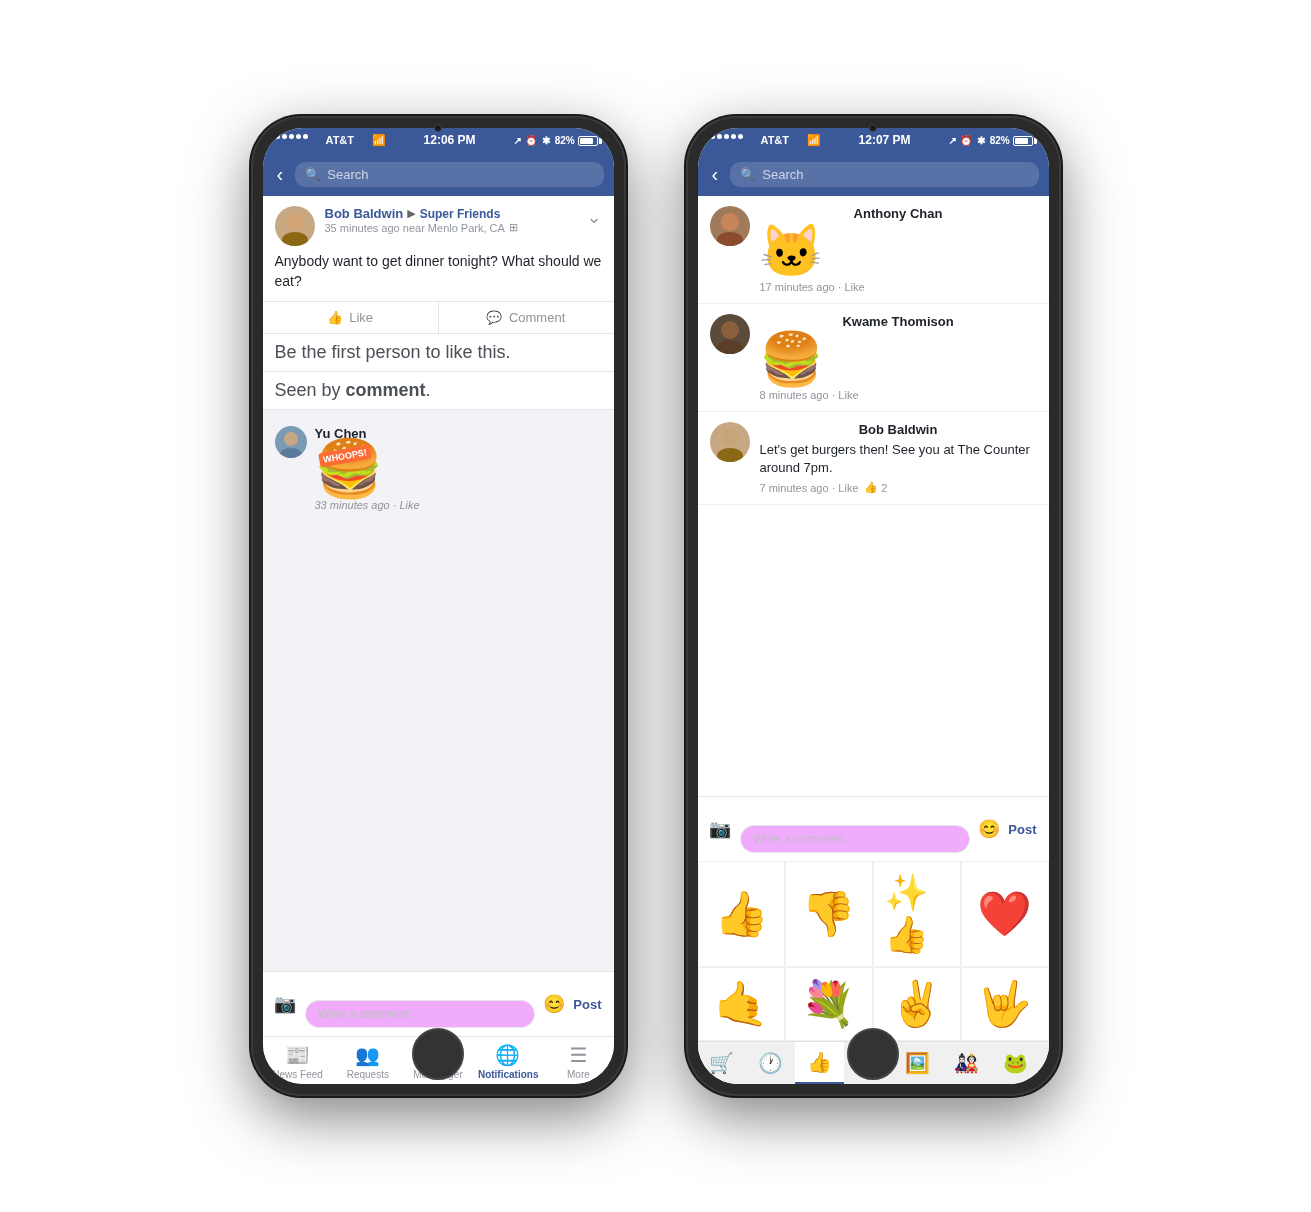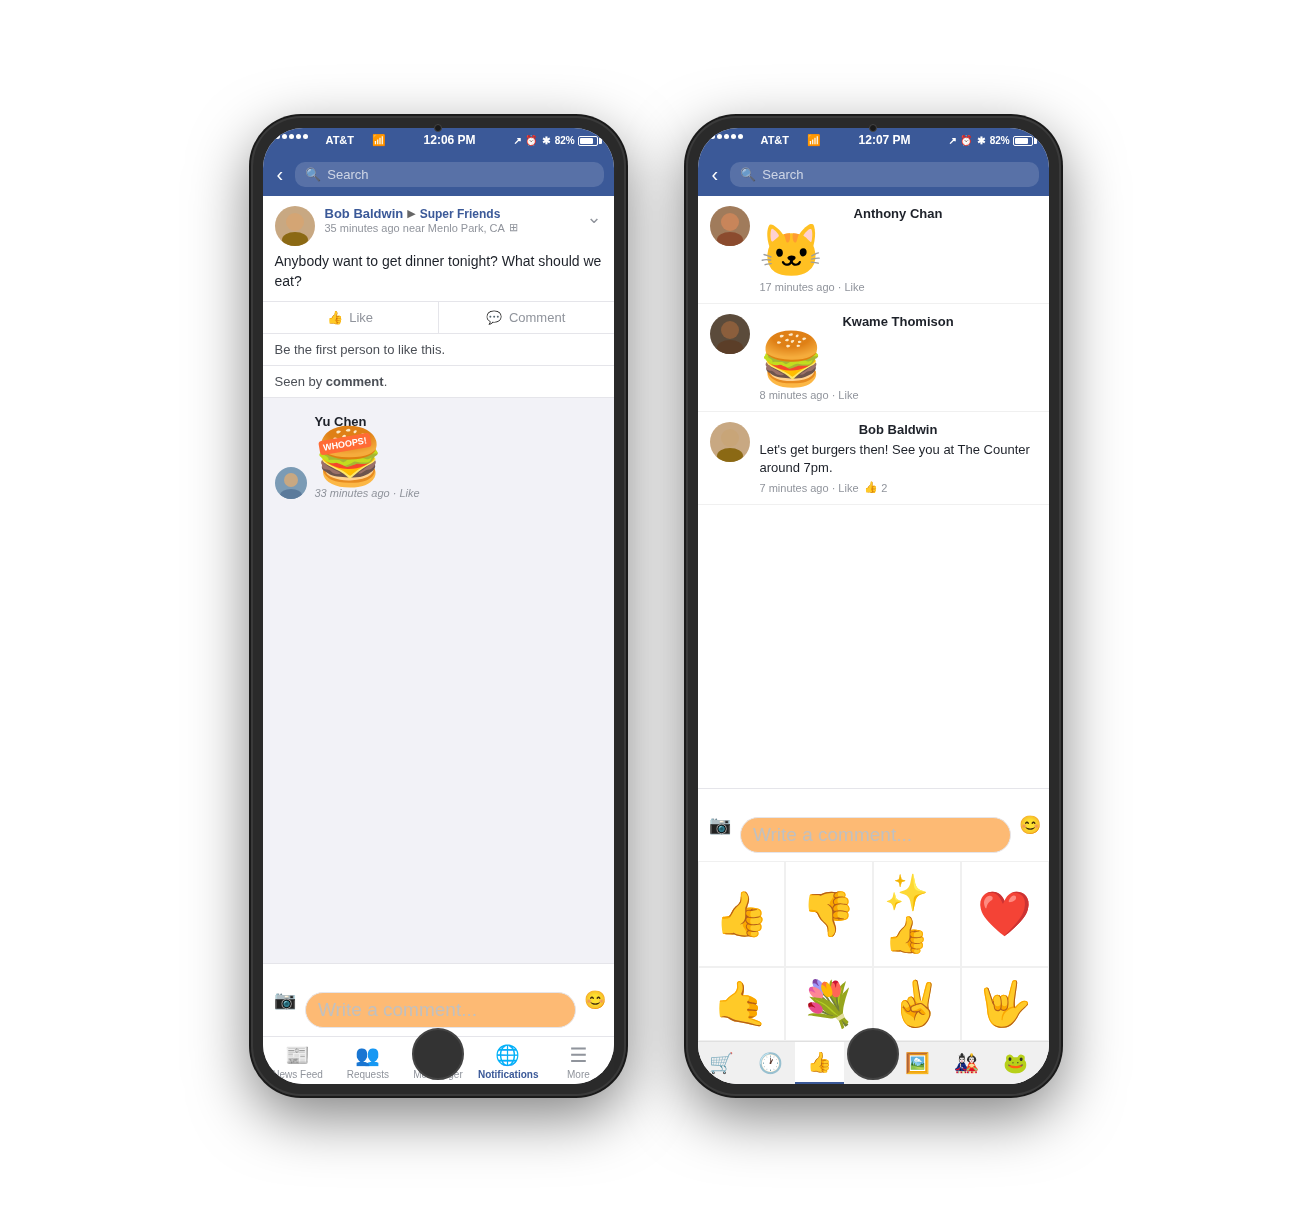--- a/index.html
+++ b/index.html
@@ -227,33 +227,33 @@
       color: #90949c;
       cursor: pointer;
     }
 
     .action-btn:not(:last-child) {
       border-right: 1px solid #e5e5ea;
     }
 
     .like-seen {
       padding: 8px 12px;
-      font-size: 13px;
+      font-size: 18px;
       color: #4b4f56;
       border-bottom: 1px solid #e5e5ea;
     }
 
     .seen-everyone {
       font-weight: 700;
     }
 
     
     .comment {
       display: flex;
-      align-items: flex-end;
+      align-items: flex-start;
       padding: 8px 12px;
       gap: 8px;
     }
 
     .comment-avatar {
       width: 32px;
       height: 32px;
       border-radius: 50%;
       background: #ccc;
       flex-shrink: 0;
@@ -291,24 +291,24 @@
     .comment-input-icon {
       color: #90949c;
       font-size: 18px;
     }
 
     .comment-input {
       flex: 1;
       border: 1px solid #e5e5ea;
       border-radius: 20px;
       padding: 6px 12px;
-      font-size: 19px;
+      font-size: 12px;
       color: #1d2129;
       outline: none;
-      background: #fdba74;
+      background: #f0abfc;
       margin-top: 20px;
     }
 
     .comment-input::placeholder { color: #c0c0c0; }
 
     .emoji-btn { color: #3b5998; font-size: 18px; }
     .post-btn { color: #3b5998; font-size: 13px; font-weight: 600; }
 
     
     .tab-bar {

